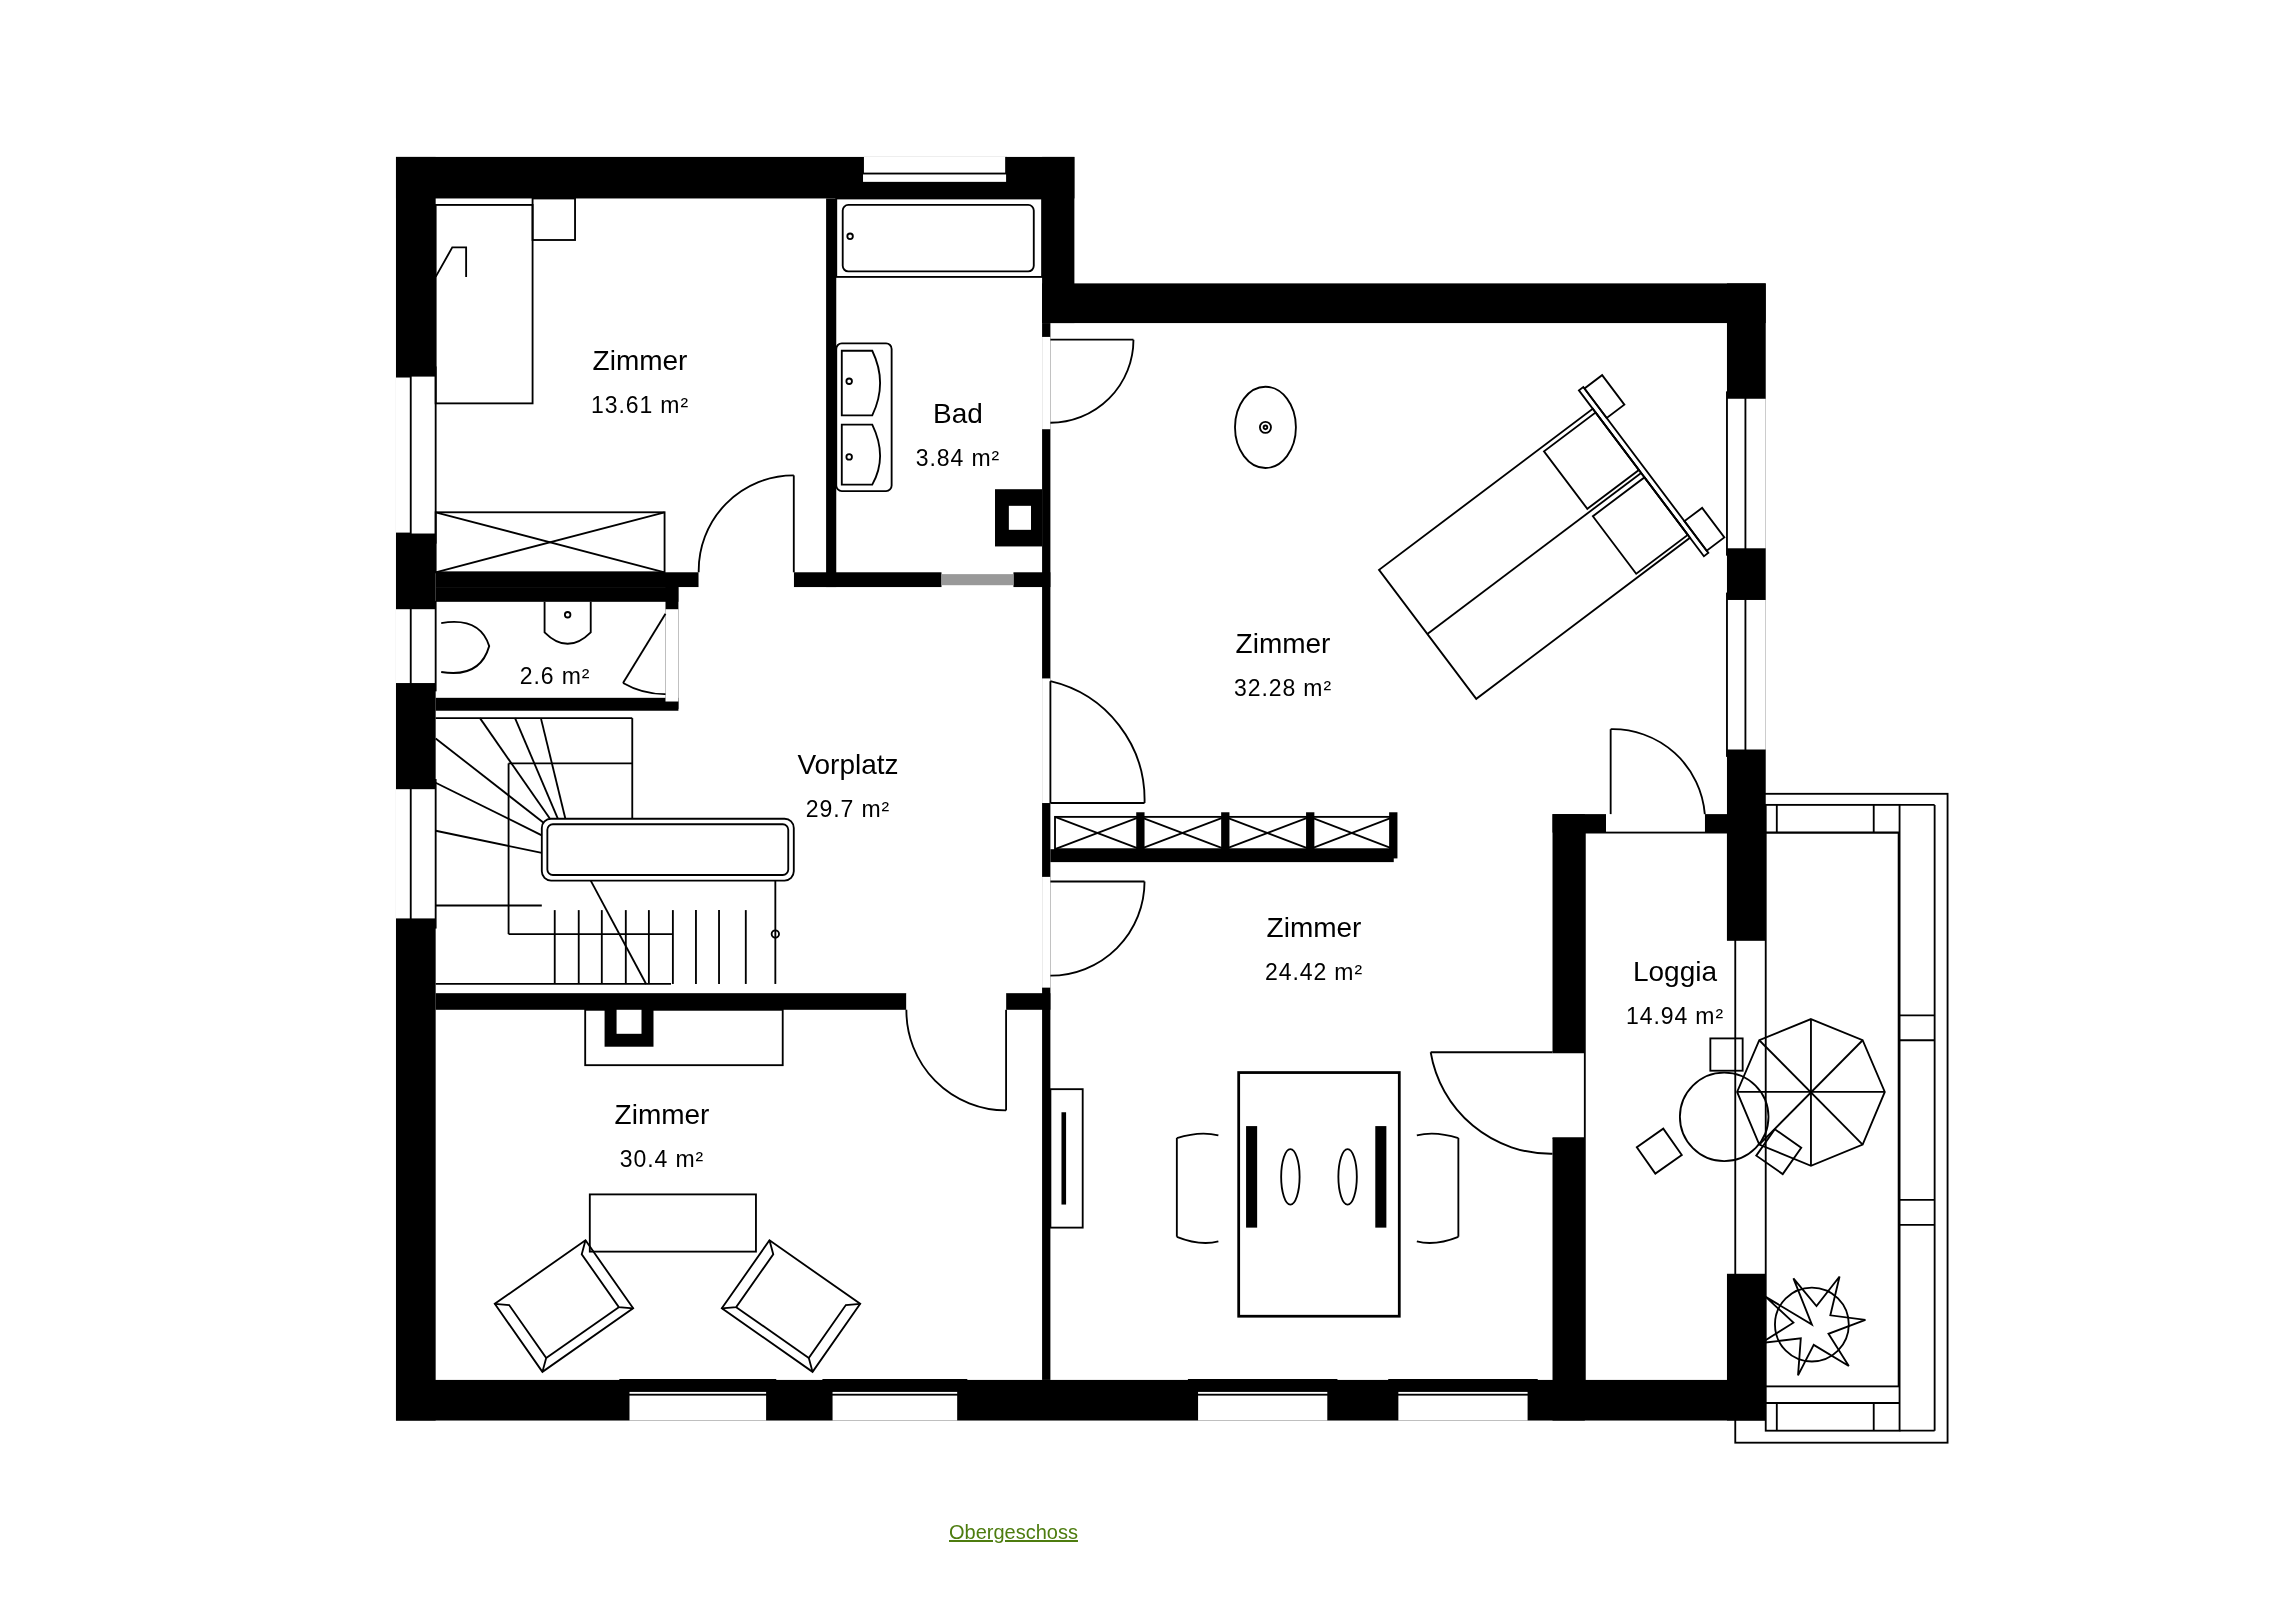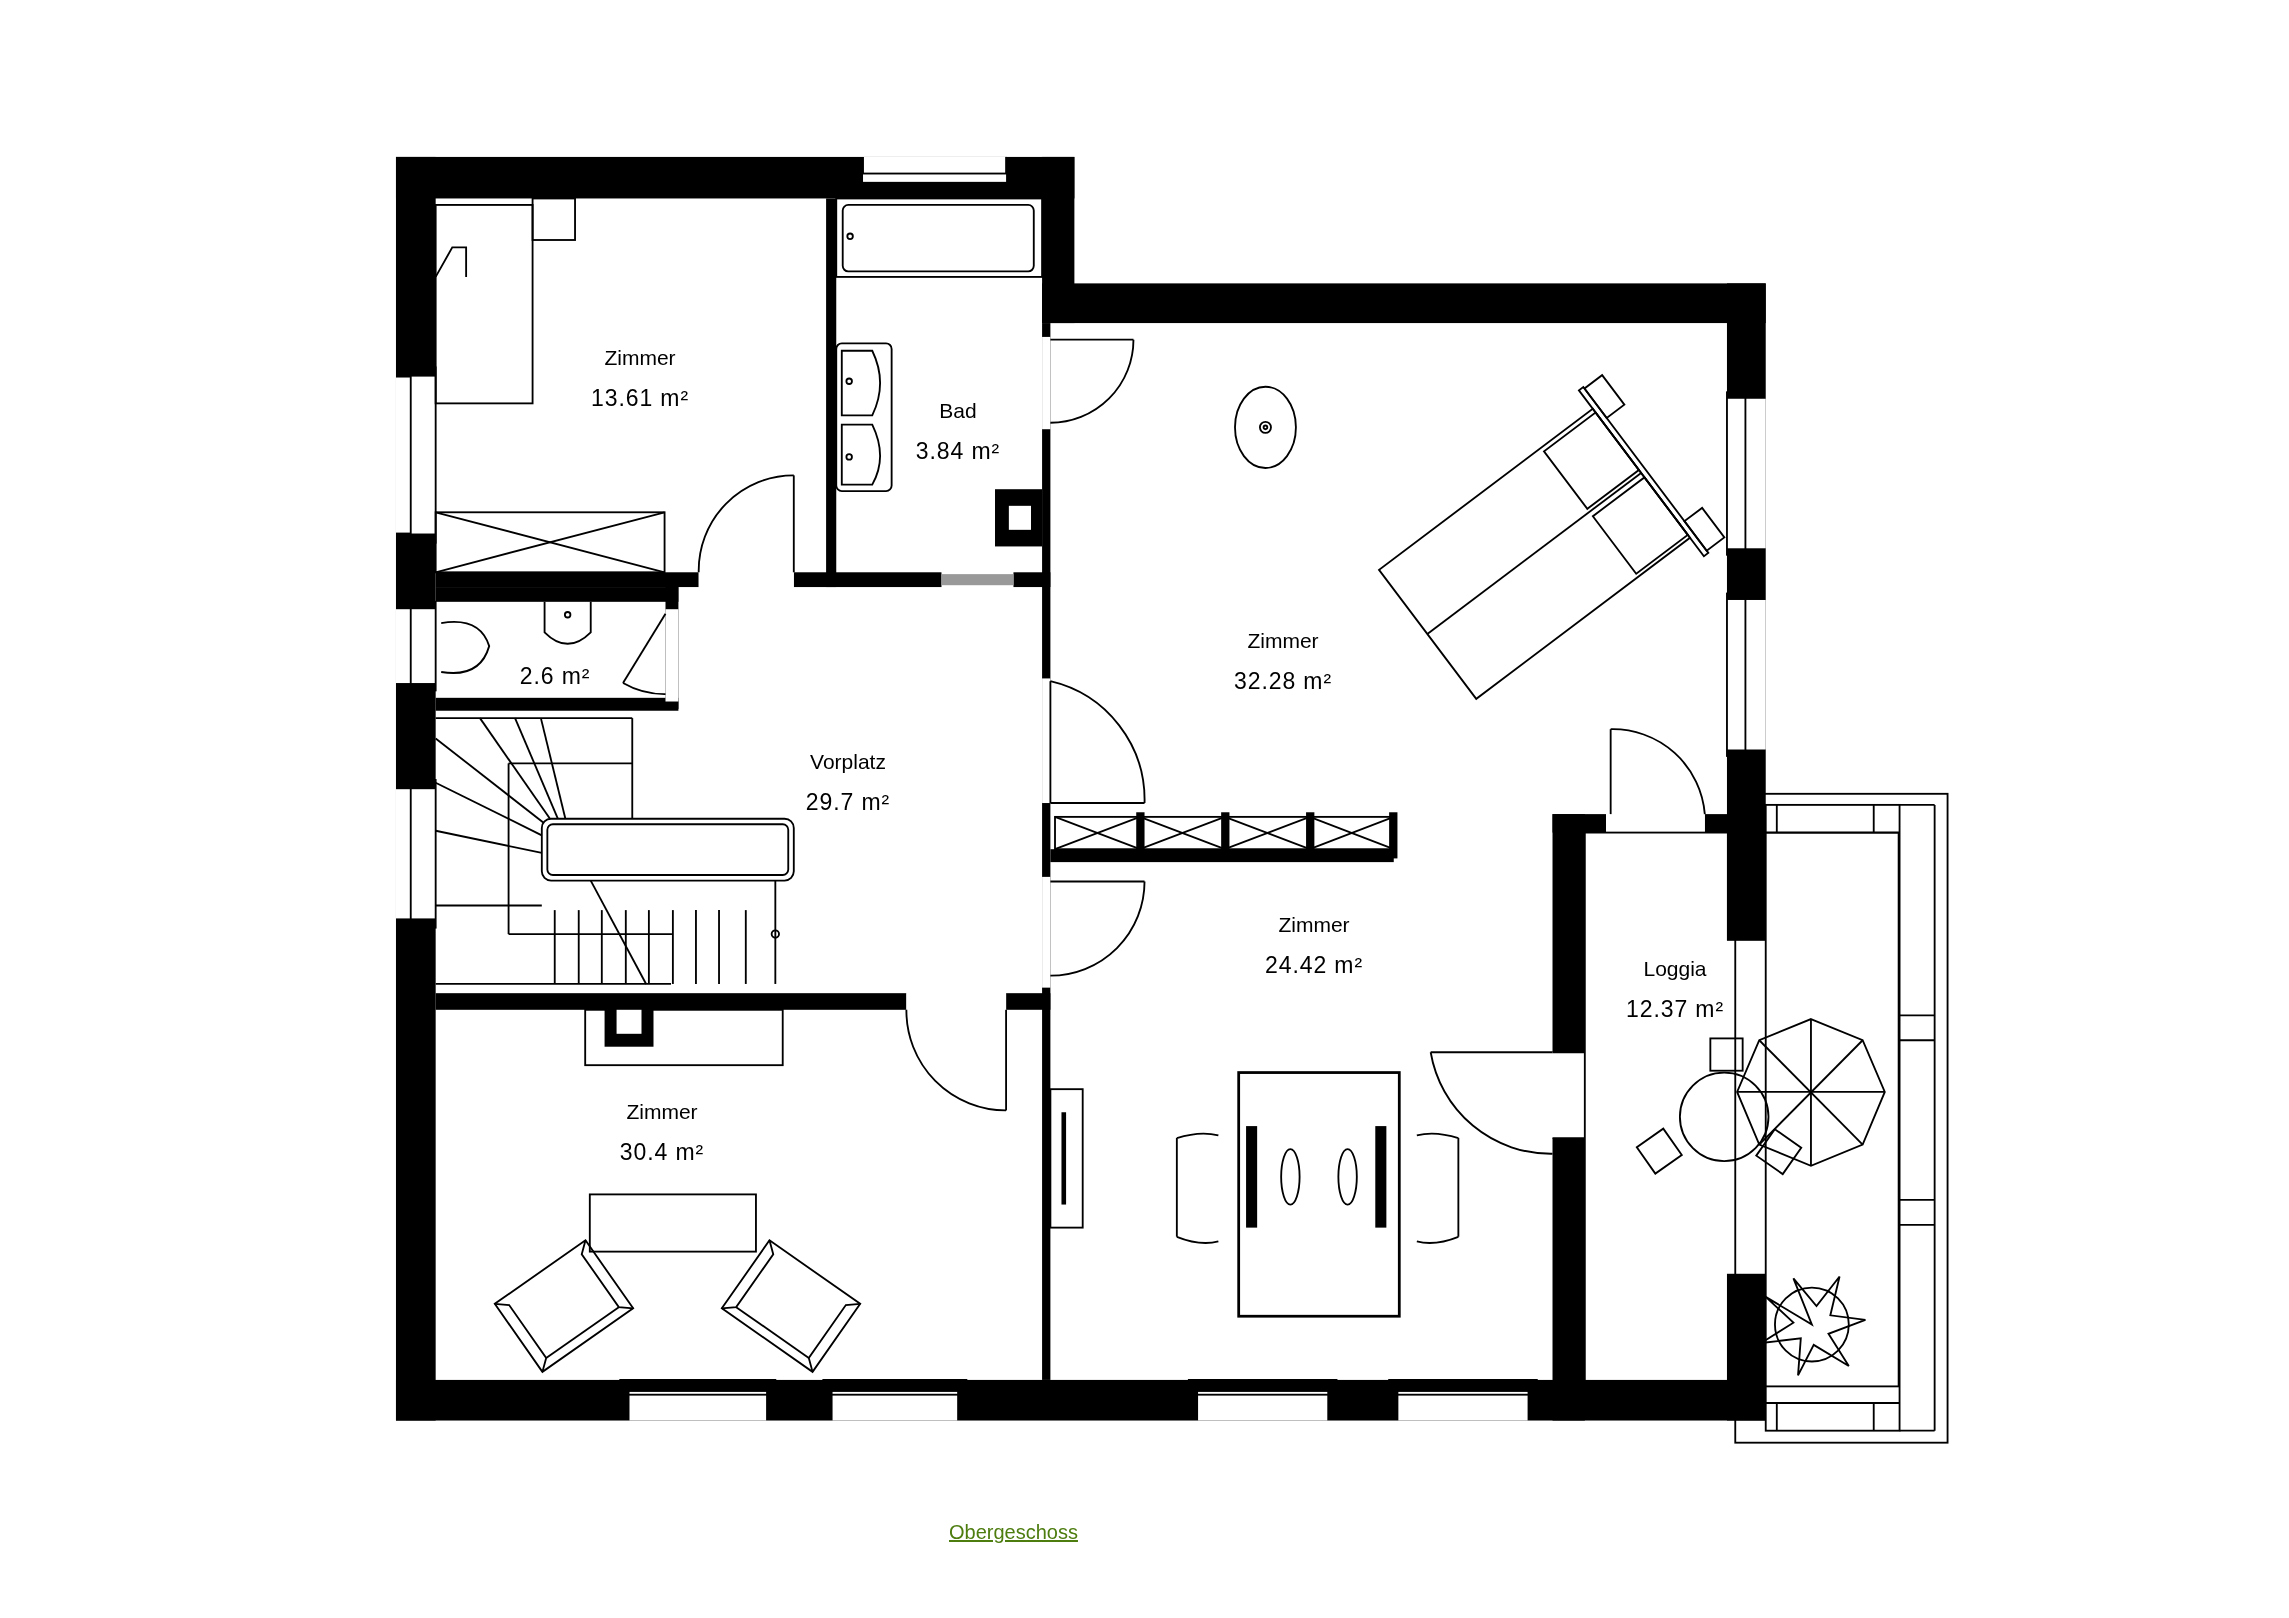--- a/index.html
+++ b/index.html
@@ -5,21 +5,21 @@
   html, body { margin: 0; padding: 0; background: #ffffff; }
   body { width: 2290px; height: 1619px; position: relative; overflow: hidden;
          font-family: "Liberation Sans", sans-serif; }
   #plan { position: absolute; left: 0; top: 0; }
   .wall { fill: #000; }
   .ln { fill: none; stroke: #000; stroke-width: 2; }
   .ln3 { fill: none; stroke: #000; stroke-width: 3; }
   .lnw { fill: #fff; stroke: #000; stroke-width: 2; }
   .grey { fill: #999; }
   .room-label { position: absolute; text-align: center; color: #000; line-height: 1; white-space: nowrap; transform: translateX(-50%); }
-  .room-name { font-size: 21px; display: block; }
+  .room-name { font-size: 28px; display: block; }
   .room-area { font-size: 23px; display: block; margin-top: 19px; letter-spacing: 0.9px; }
   .caption { position: absolute; left: 949px; top: 1521px; font-size: 20px; text-decoration: underline; color: #4d7c0f; }
 </style>
 </head>
 <body>
 
 <svg id="plan" width="2290" height="1619" viewBox="0 0 2481 1754" xmlns="http://www.w3.org/2000/svg">
 
   <g>
 
@@ -308,21 +308,21 @@
 <div class="room-label" style="left:1283px; top:630px;">
   <span class="room-name">Zimmer</span>
   <span class="room-area">32.28 m²</span>
 </div>
 <div class="room-label" style="left:1314px; top:914px;">
   <span class="room-name">Zimmer</span>
   <span class="room-area">24.42 m²</span>
 </div>
 <div class="room-label" style="left:1675px; top:958px;">
   <span class="room-name">Loggia</span>
-  <span class="room-area">12.37 m²</span>
+  <span class="room-area">14.94 m²</span>
 </div>
 <div class="room-label" style="left:662px; top:1101px;">
   <span class="room-name">Zimmer</span>
   <span class="room-area">30.4 m²</span>
 </div>
 
 <div class="caption">Obergeschoss</div>
 
 
 </body></html>

